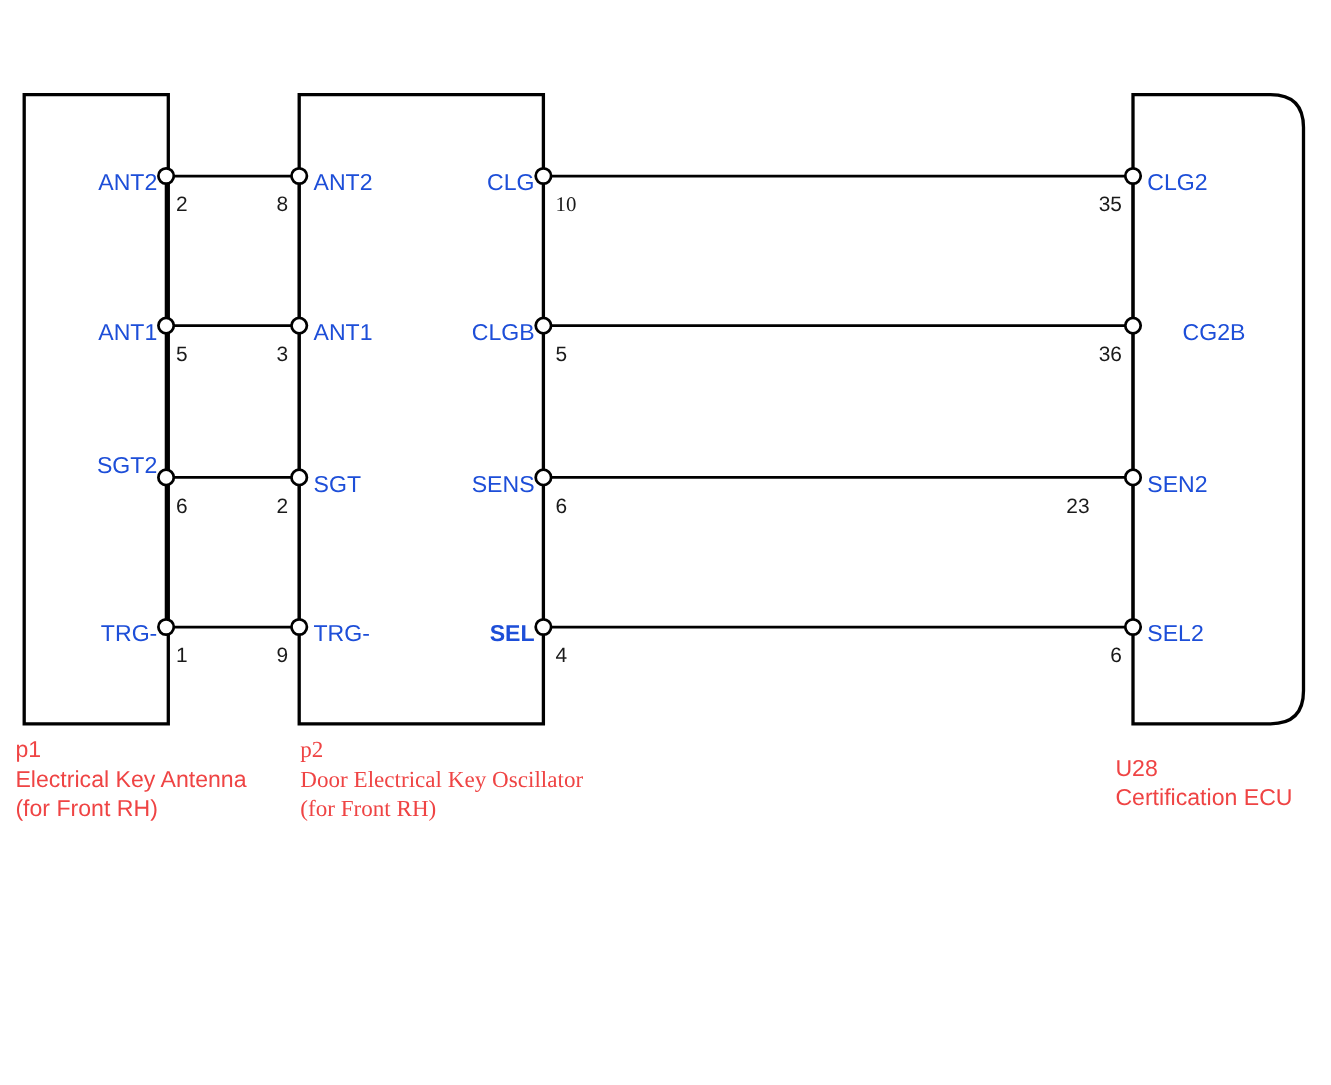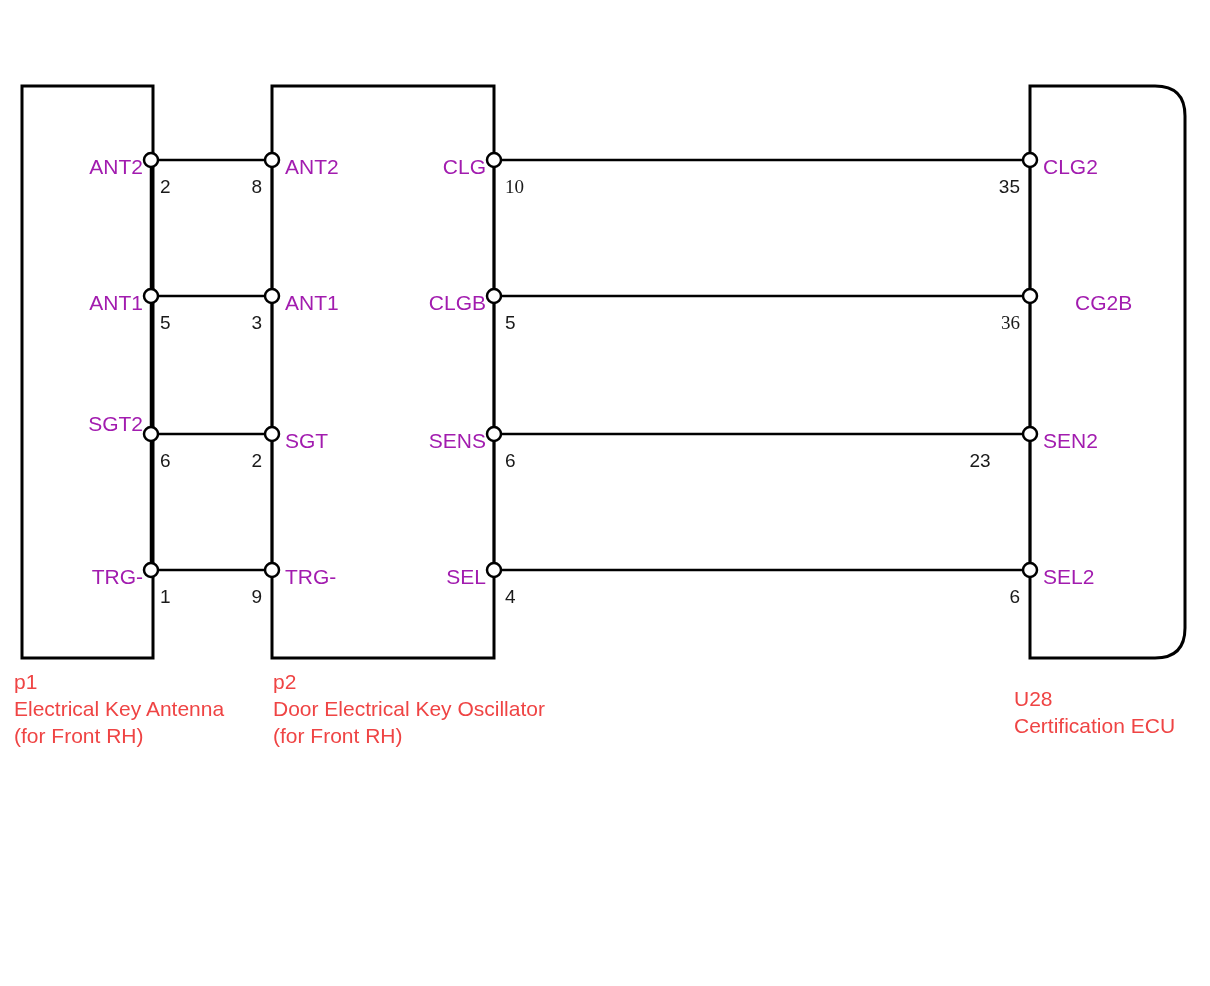--- a/index.html
+++ b/index.html
@@ -38,21 +38,21 @@
   .terminal {
     fill: #ffffff;
     stroke: #000000;
     stroke-width: 2.5;
   }
   .lbl {
     position: absolute;
     font-size: 21px;
     line-height: 24px;
     white-space: nowrap;
-    color: #a21caf;
+    color: #1d4ed8;
   }
   .lbl-right {
     text-align: right;
   }
   .pin {
     position: absolute;
     font-size: 19px;
     line-height: 21px;
     white-space: nowrap;
     color: #1a1a1a;
@@ -137,44 +137,44 @@
   <div class="pin lbl-right" style="left: 194px; top: 586px; width: 68px;">9</div>
 
   <div class="lbl" style="left: 285px; top: 155px;">ANT2</div>
   <div class="lbl" style="left: 285px; top: 291px;">ANT1</div>
   <div class="lbl" style="left: 285px; top: 429px;">SGT</div>
   <div class="lbl" style="left: 285px; top: 565px;">TRG-</div>
 
   <div class="lbl lbl-right" style="left: 366px; top: 155px; width: 120px;">CLG</div>
   <div class="lbl lbl-right" style="left: 366px; top: 291px; width: 120px;">CLGB</div>
   <div class="lbl lbl-right" style="left: 366px; top: 429px; width: 120px;">SENS</div>
-  <div class="lbl lbl-right" style="left: 366px; top: 565px; width: 120px;">SEL</div>
+  <div class="lbl lbl-right" style="left: 366px; top: 565px; width: 120px; font-weight: bold;">SEL</div>
 
   <div class="pin" style="left: 505px; top: 176px; font-family: Liberation Serif, serif;">10</div>
   <div class="pin" style="left: 505px; top: 312px;">5</div>
   <div class="pin" style="left: 505px; top: 450px;">6</div>
   <div class="pin" style="left: 505px; top: 586px;">4</div>
 
   <div class="pin lbl-right" style="left: 940px; top: 176px; width: 80px;">35</div>
-  <div class="pin lbl-right" style="left: 940px; top: 312px; width: 80px; font-family: Liberation Serif, serif;">36</div>
+  <div class="pin lbl-right" style="left: 940px; top: 312px; width: 80px;">36</div>
   <div class="pin lbl-right" style="left: 940px; top: 450px; width: 80px; text-align: center;">23</div>
   <div class="pin lbl-right" style="left: 940px; top: 586px; width: 80px;">6</div>
 
   <div class="lbl" style="left: 1043px; top: 155px; text-align: right;">CLG2</div>
   <div class="lbl" style="left: 1043px; top: 291px; margin-left: 32px;">CG2B</div>
   <div class="lbl" style="left: 1043px; top: 429px;">SEN2</div>
   <div class="lbl" style="left: 1043px; top: 565px;">SEL2</div>
 
   <div class="caption" style="left: 14px; top: 668px;">
     <span class="cap-id">p1</span>
     <span class="cap-line">Electrical Key Antenna</span>
     <span class="cap-line">(for Front RH)</span>
   </div>
 
-  <div class="caption" style="left: 273px; top: 668px;">
+  <div class="caption" style="left: 273px; top: 668px; font-family: Liberation Serif, serif;">
     <span class="cap-id">p2</span>
     <span class="cap-line">Door Electrical Key Oscillator</span>
     <span class="cap-line">(for Front RH)</span>
   </div>
 
   <div class="caption" style="left: 1014px; top: 670px; margin-top: 15px;">
     <span class="cap-id">U28</span>
     <span class="cap-line">Certification ECU</span>
   </div>
 

